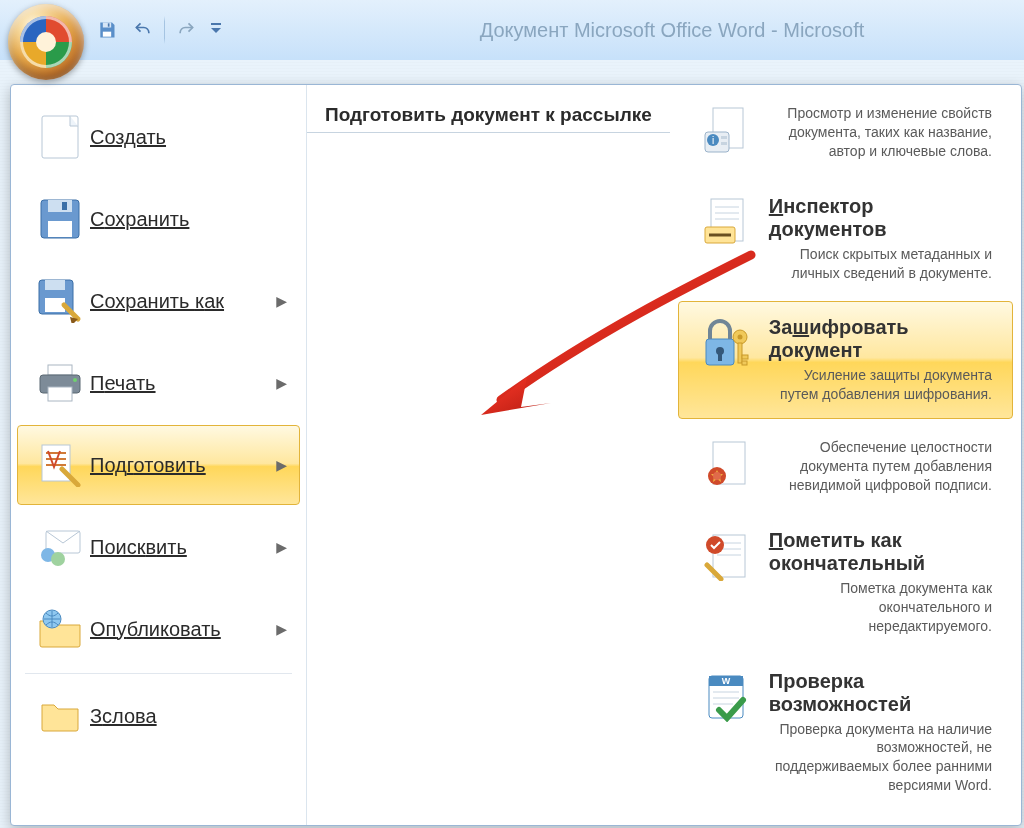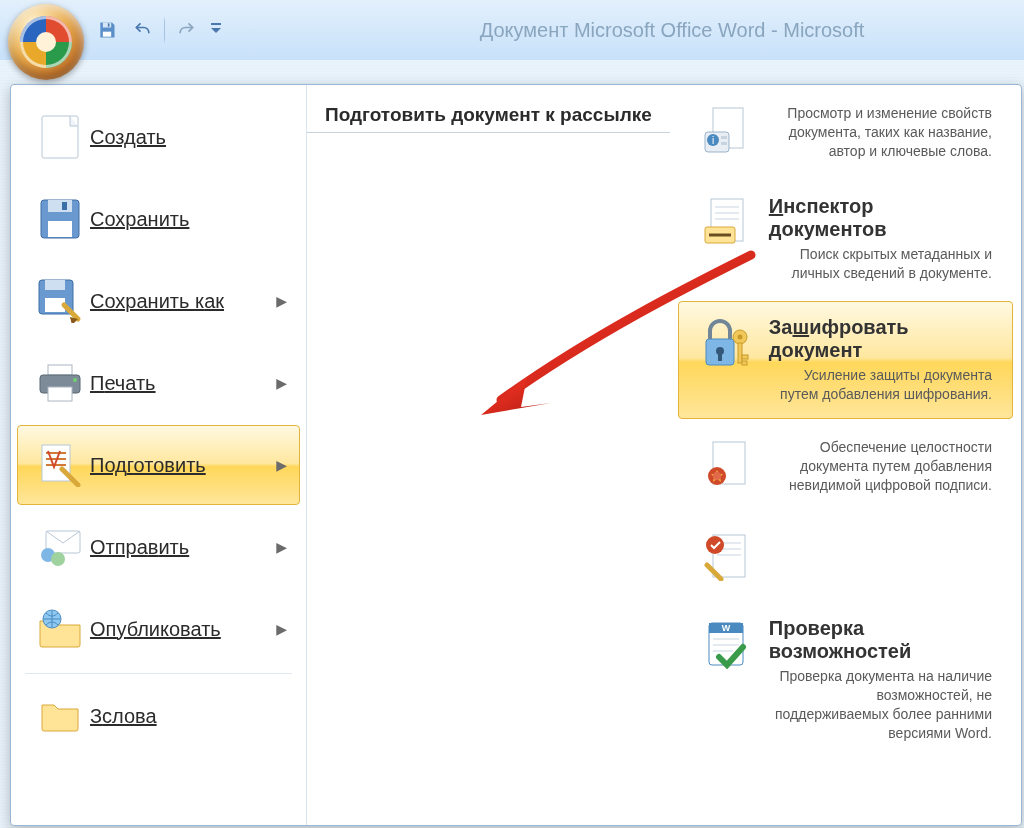--- a/index.html
+++ b/index.html
@@ -210,21 +210,21 @@
 
     <div class="m-item">
       <span class="m-icon">
         <svg width="44" height="40" viewBox="0 0 44 40">
             <rect x="8" y="4" width="34" height="22" rx="2" fill="#fff" stroke="#b8c7d6"></rect>
             <path d="M8 4l17 12 17-12" stroke="#b8c7d6" fill="none"></path>
             <circle cx="10" cy="28" r="7" fill="#7eb7e6"></circle>
             <circle cx="20" cy="32" r="7" fill="#9fd29f"></circle>
           </svg>
       </span>
-      <span class="m-label"><span id="lm-send1">Отпра</span><u>в</u><span id="lm-send2">ить</span></span>
+      <span class="m-label"><span id="lm-send1">Поиск</span><u>в</u><span id="lm-send2">ить</span></span>
       <span class="arrow">▶</span>
     </div>
 
     <div class="m-item">
       <span class="m-icon">
         <svg width="44" height="40" viewBox="0 0 44 40">
             <path d="M2 12h14l4 4h22v20a2 2 0 01-2 2H4a2 2 0 01-2-2z" fill="#ffe498" stroke="#d9a83a"></path>
             <circle cx="14" cy="10" r="9" fill="#8fc8f0" stroke="#4a8ac0"></circle>
             <path d="M6 10h16M14 2v16M8 4c4 4 8 4 12 0M8 16c4-4 8-4 12 0" stroke="#4a8ac0" fill="none"></path>
           </svg>
@@ -317,20 +317,24 @@
       <div class="opt">
         <span class="opt-icon">
           <svg width="50" height="50" viewBox="0 0 50 50">
               <rect x="12" y="4" width="32" height="42" fill="#fff" stroke="#b8c7d6"></rect>
               <path d="M16 12h24M16 18h24M16 24h24" stroke="#c7d4e0"></path>
               <circle cx="14" cy="14" r="9" fill="#d04a2a"></circle>
               <path d="M10 14l3 3 6-6" stroke="#fff" stroke-width="2" fill="none"></path>
               <path d="M6 34l14 14" stroke="#d9a83a" stroke-width="5" stroke-linecap="round"></path>
             </svg>
         </span>
+        <div class="opt-text">
+          <div class="opt-title"><u id="rt-4u">П</u><span id="rt-4b">ометить как окончательный</span></div>
+          <div class="opt-desc">Пометка документа как окончательного и нередактируемого.</div>
+        </div>
       </div>
 
       <div class="opt">
         <span class="opt-icon">
           <svg width="50" height="50" viewBox="0 0 50 50">
               <rect x="8" y="4" width="34" height="42" rx="3" fill="#fff" stroke="#4a8ac0"></rect>
               <rect x="8" y="4" width="34" height="10" fill="#4a8ac0"></rect>
               <text x="25" y="12" font-size="9" text-anchor="middle" fill="#fff" font-weight="bold">W</text>
               <path d="M12 20h26M12 26h26M12 32h20" stroke="#c7d4e0"></path>
               <path d="M18 38l8 8 16-18" stroke="#3a9b4a" stroke-width="6" fill="none" stroke-linecap="round"></path>

